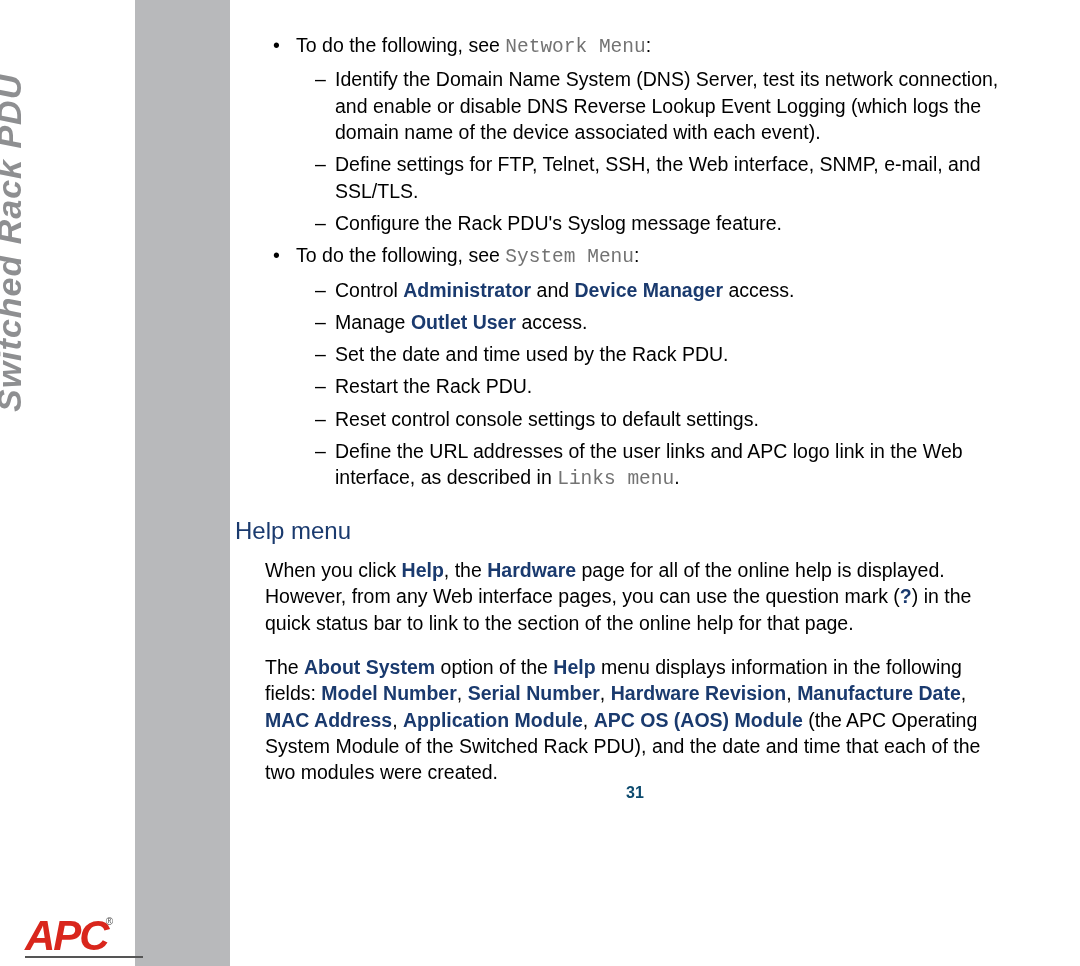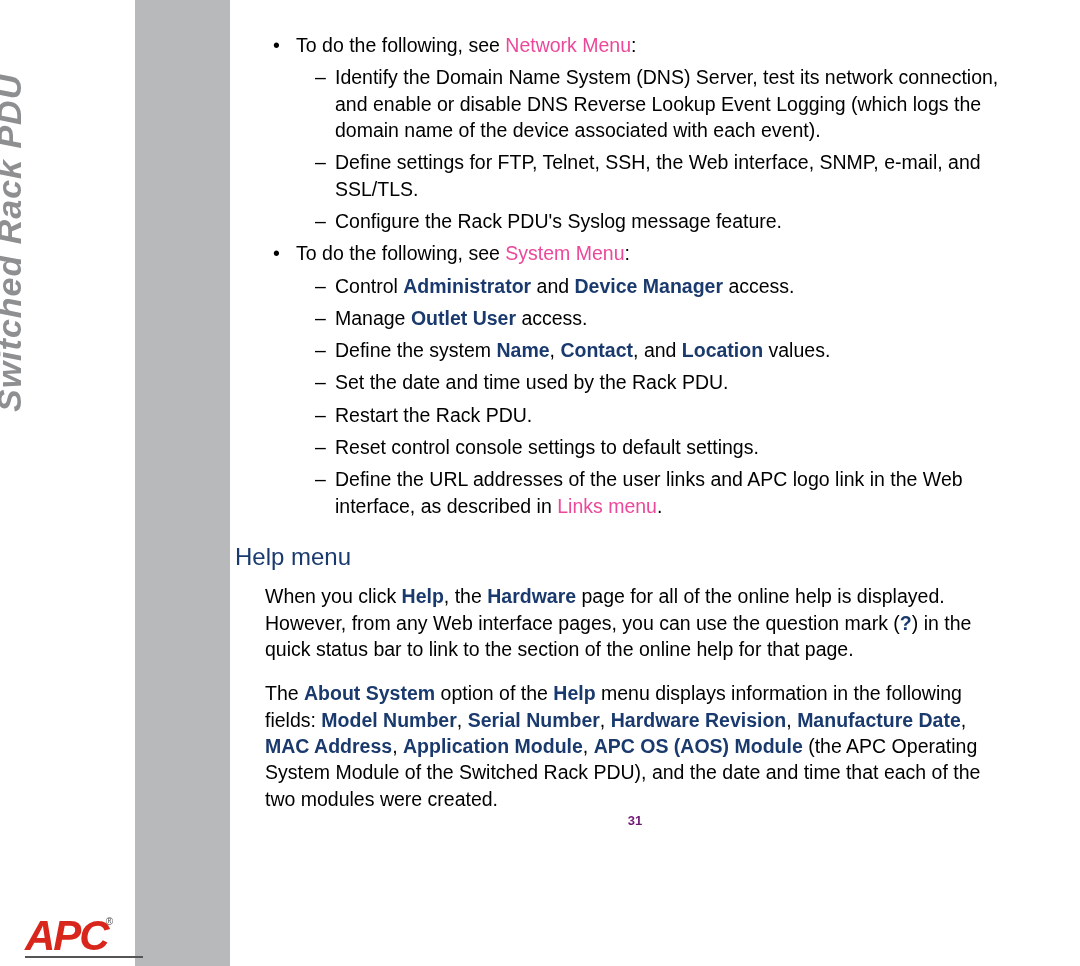--- a/index.html
+++ b/index.html
@@ -91,39 +91,39 @@
     margin-left: 8px;
   }
   .content .lvl2 { margin-top: 6px; }
   .content .lvl2 > li { margin-bottom: 6px; padding-left: 70px; text-indent: -20px; }
   .content .lvl2 > li::before {
     content: "–";
     display: inline-block;
     width: 20px;
     text-indent: 0;
   }
-  .pink-link { color: #ec4899; }
+  .pink-link { color: #737373; font-family: Liberation Mono, monospace; }
   .bold-blue { color: #1a3a6e; font-weight: bold; }
   .heading {
     font-family: "Trebuchet MS", Arial, sans-serif;
     color: #1a3a6e;
     font-size: 24px;
     font-weight: normal;
     margin-top: 22px;
     margin-bottom: 10px;
     margin-left: -30px;
   }
   .para { margin-bottom: 18px; }
   .pagenum {
     position: absolute;
     left: 50%;
     bottom: 0px;
     transform: translateX(-50%);
-    color: #701a75;
-    font-size: 13px;
+    color: #0c4a6e;
+    font-size: 16px;
     font-weight: bold;
   }
 </style>
 </head>
 <body>
 
 <div class="sidebar">
   <div class="gray-bar"></div>
 
   <div class="vertical-sub">
@@ -142,21 +142,20 @@
         <li><span>Identify the Domain Name System (DNS) Server, test its network connection, and enable or disable DNS Reverse Lookup Event Logging (which logs the domain name of the device associated with each event).</span></li>
         <li><span>Define settings for FTP, Telnet, SSH, the Web interface, SNMP, e-mail, and SSL/TLS.</span></li>
         <li><span>Configure the Rack PDU's Syslog message feature.</span></li>
       </ul>
     </li>
     <li>
       <span>To do the following, see </span><span class="pink-link">System Menu</span><span>:</span>
       <ul class="lvl2">
         <li><span>Control </span><span class="bold-blue">Administrator</span><span> and </span><span class="bold-blue">Device Manager</span><span> access.</span></li>
         <li><span>Manage </span><span class="bold-blue">Outlet User</span><span> access.</span></li>
-        <li><span>Define the system </span><span class="bold-blue">Name</span><span>, </span><span class="bold-blue">Contact</span><span>, and </span><span class="bold-blue">Location</span><span> values.</span></li>
         <li><span>Set the date and time used by the Rack PDU.</span></li>
         <li><span>Restart the Rack PDU.</span></li>
         <li><span>Reset control console settings to default settings.</span></li>
         <li><span>Define the URL addresses of the user links and APC logo link in the Web interface, as described in </span><span class="pink-link">Links menu</span><span>.</span></li>
       </ul>
     </li>
   </ul>
 
   <div class="heading">Help menu</div>
 

